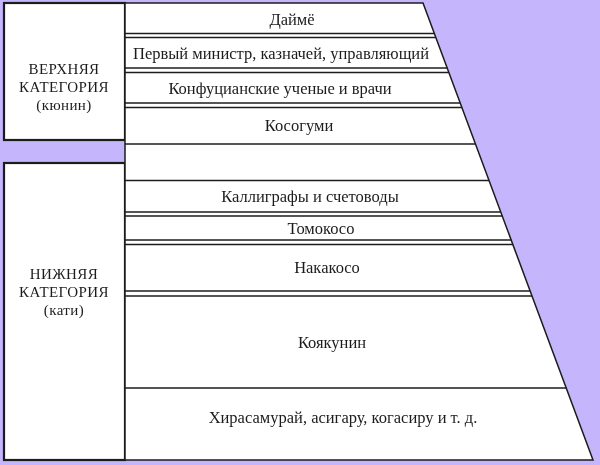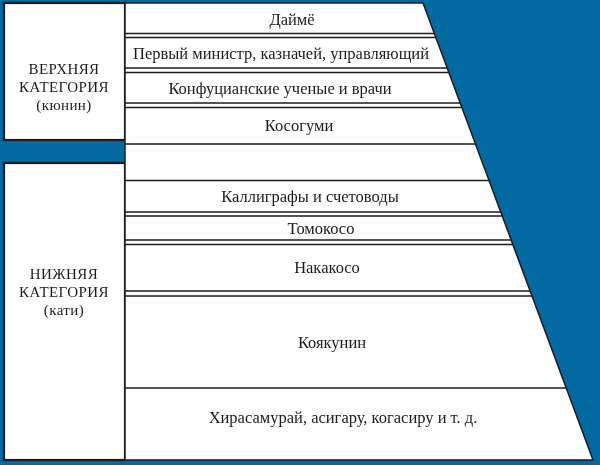--- a/index.html
+++ b/index.html
@@ -4,21 +4,21 @@
 <style>
   html, body {
     margin: 0;
     padding: 0;
     background: #ffffff;
   }
   .figure {
     position: relative;
     width: 600px;
     height: 465px;
-    background: #0369a1;
+    background: #c4b5fd;
     font-family: "Liberation Serif", "DejaVu Serif", serif;
   }
   svg { display: block; }
   .box {
     fill: #ffffff;
     stroke: #1c1c1c;
     stroke-width: 2.2;
   }
   .outline {
     fill: #ffffff;

